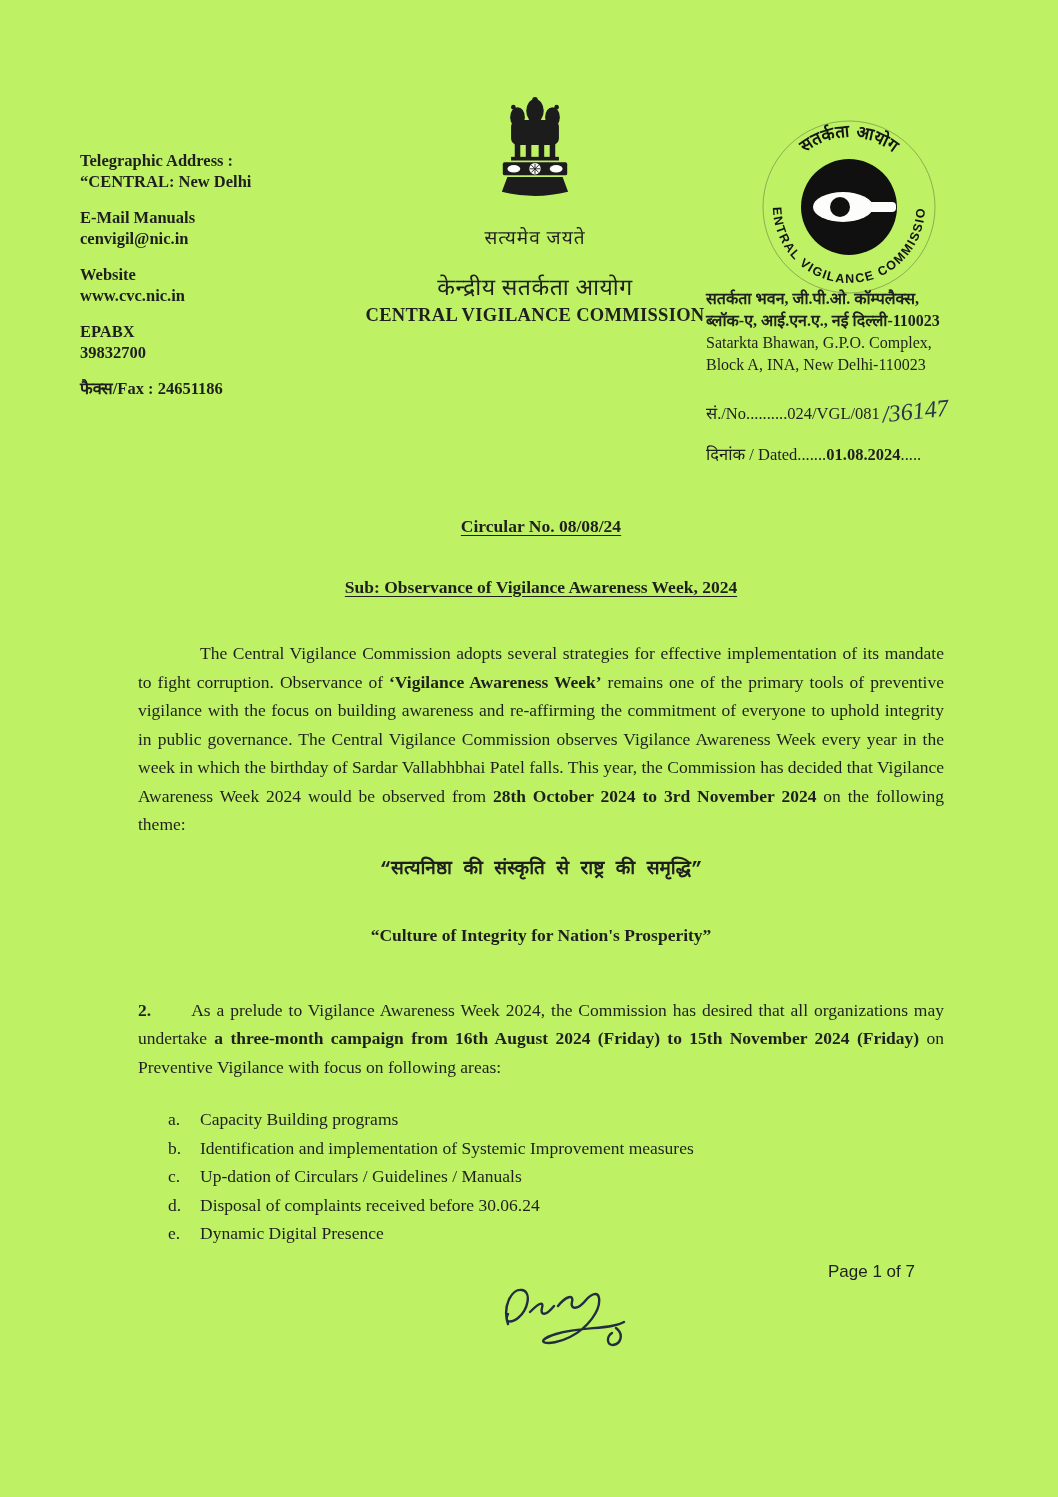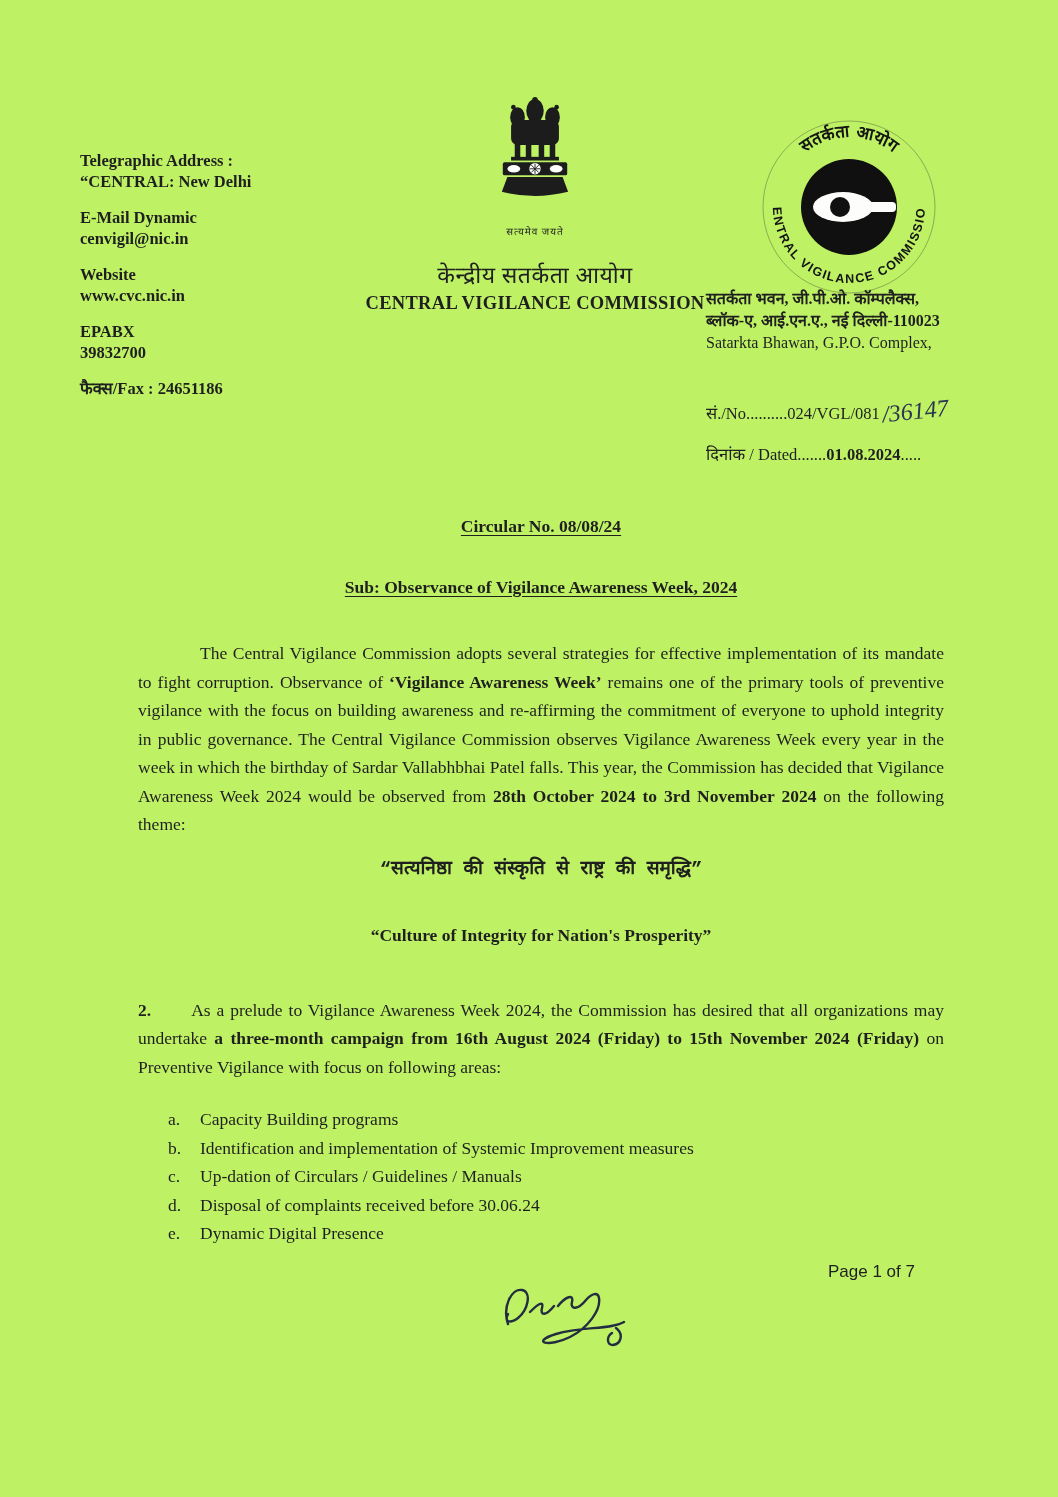--- a/index.html
+++ b/index.html
@@ -11,21 +11,21 @@
   }
 
   
   .contact { position:absolute; left:80px; top:150px; width:240px;
              font-weight:700; font-size:16.5px; line-height:21px; }
   .contact .group { margin-bottom:15px; }
 
   
   .masthead { position:absolute; left:320px; top:94px; width:430px; text-align:center; }
   .emblem-wrap svg { width:92px; height:122px; display:inline-block; }
-  .motto { font-size:10px; margin-top:4px; letter-spacing:1px; }
+  .motto { font-size:19px; margin-top:4px; letter-spacing:1px; }
   .org-hi { font-size:23px; margin-top:20px; letter-spacing:.5px; }
   .org-en { font-size:18.5px; font-weight:700; margin-top:3px; letter-spacing:.3px; }
 
   
   .cvclogo { position:absolute; left:760px; top:118px; width:178px; height:178px; }
   .cvclogo svg { width:100%; height:100%; }
 
   
   .office { position:absolute; left:706px; top:288px; width:320px;
             font-size:16px; line-height:22px; }
@@ -65,21 +65,21 @@
 <body>
 
 <div class="page">
 
   <div class="contact">
     <div class="group">
       <div>Telegraphic Address :</div>
       <div>“CENTRAL: New Delhi</div>
     </div>
     <div class="group">
-      <div>E-Mail Dynamic</div>
+      <div>E-Mail Manuals</div>
       <div>cenvigil@nic.in</div>
     </div>
     <div class="group">
       <div>Website</div>
       <div>www.cvc.nic.in</div>
     </div>
     <div class="group">
       <div>EPABX</div>
       <div>39832700</div>
     </div>
@@ -144,20 +144,21 @@
         <circle cx="80" cy="89" r="10" fill="#101010"></circle>
         <rect x="104" y="84" width="32" height="10" rx="4" fill="#fdfdfb"></rect>
       </g>
     </svg>
   </div>
 
   <div class="office">
     <div class="hi">सतर्कता भवन, जी.पी.ओ. कॉम्पलैक्स,</div>
     <div class="hi">ब्लॉक-ए, आई.एन.ए., नई दिल्ली-110023</div>
     <div>Satarkta Bhawan, G.P.O. Complex,</div>
+    <div>Block A, INA, New Delhi-110023</div>
   </div>
 
   <div class="refline">
     <span>सं./No..........</span><span>024/VGL/081</span><span class="hand">/36147</span>
   </div>
 
   <div class="dateline">
     <span>दिनांक / Dated.......</span><span class="val">01.08.2024</span><span>.....</span>
   </div>
 

